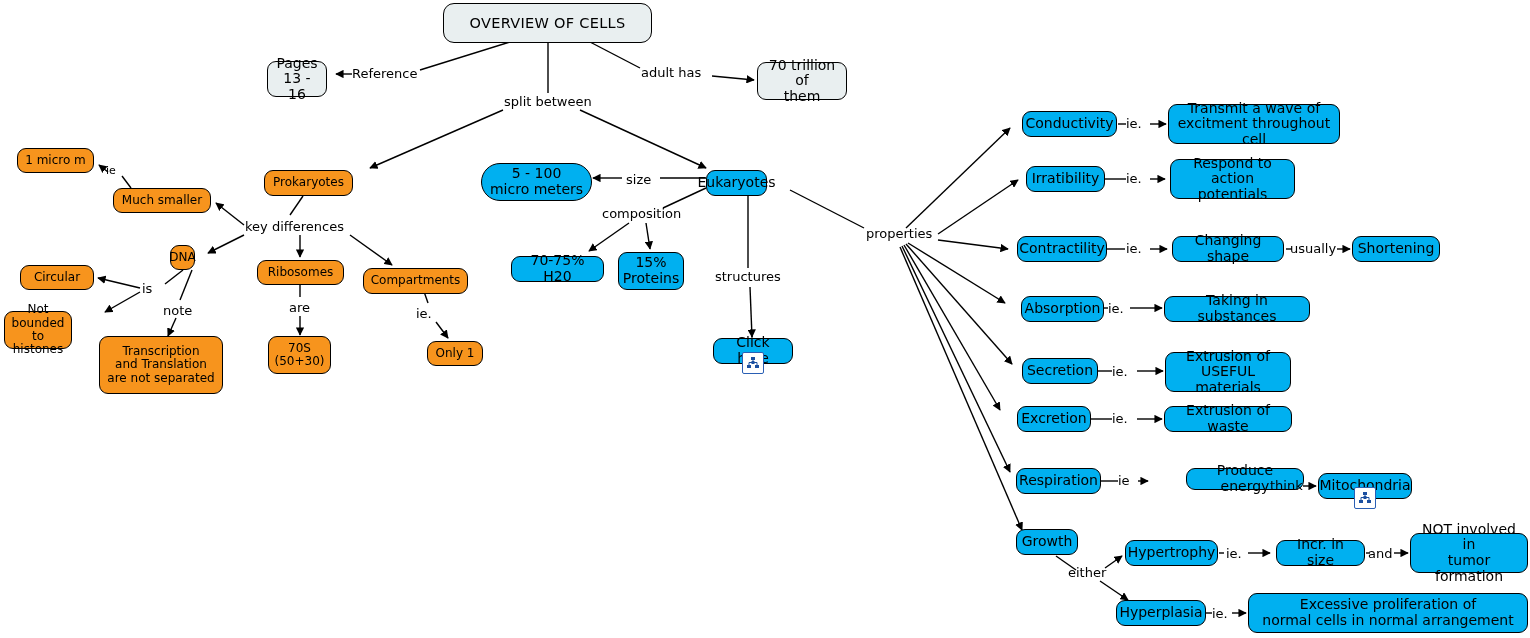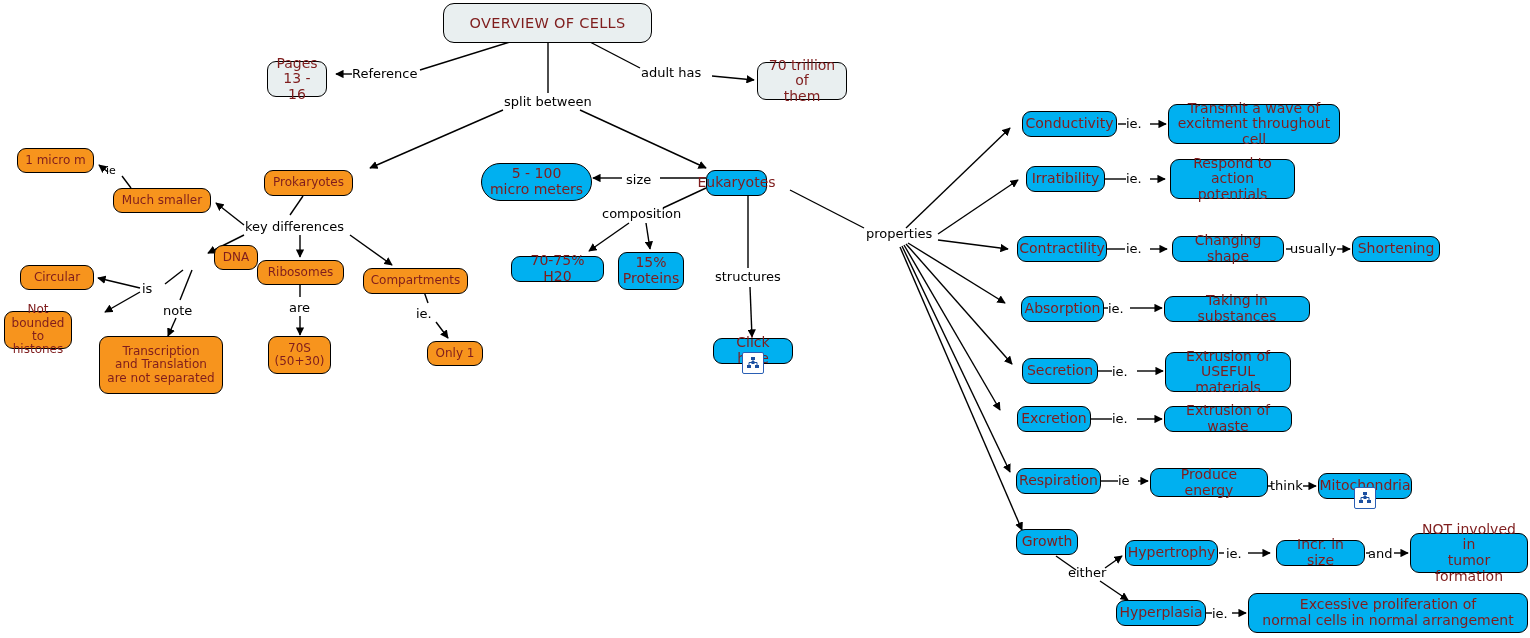--- a/index.html
+++ b/index.html
@@ -29,21 +29,21 @@
   .node {
     position: absolute;
     box-sizing: border-box;
     border: 1.6px solid #000000;
     border-radius: 9px;
     display: flex;
     align-items: center;
     justify-content: center;
     text-align: center;
     line-height: 1.12;
-    color: #7f1d1d;
+    color: #000000;
     padding: 2px 7px;
     white-space: pre-line;
   }
   .node.root {
     background: #e9eff0;
     border-radius: 11px;
     font-size: 14.5px;
     letter-spacing: .3px;
   }
   .node.gray {
@@ -211,21 +211,21 @@
 them</div>
 
   <div class="node orange" style="left:264px; top:170px; width:89px; height:26px;">Prokaryotes</div>
 
   <div class="node blue" style="left:706px; top:170px; width:61px; height:26px;">Eukaryotes</div>
 
   <div class="node orange" style="left:17px; top:148px; width:77px; height:25px;">1 micro m</div>
 
   <div class="node orange" style="left:113px; top:188px; width:98px; height:25px;">Much smaller</div>
 
-  <div class="node orange" style="left:170px; top:245px; width:44px; height:25px;margin-left:44px;">DNA</div>
+  <div class="node orange" style="left:170px; top:245px; width:25px; height:25px;">DNA</div>
 
   <div class="node orange" style="left:20px; top:265px; width:74px; height:25px;">Circular</div>
 
   <div class="node orange" style="left:4px; top:311px; width:68px; height:38px;">Not bounded
 to histones</div>
 
   <div class="node orange" style="left:99px; top:336px; width:124px; height:58px;">Transcription
 and Translation
 are not separated</div>
 
@@ -283,21 +283,21 @@
 
   <div class="node blue" style="left:1165px; top:352px; width:126px; height:40px;">Extrusion of
 USEFUL materials</div>
 
   <div class="node blue" style="left:1017px; top:406px; width:74px; height:26px;">Excretion</div>
 
   <div class="node blue" style="left:1164px; top:406px; width:128px; height:26px;">Extrusion of waste</div>
 
   <div class="node blue" style="left:1016px; top:468px; width:85px; height:26px;">Respiration</div>
 
-  <div class="node blue" style="left:1150px; top:468px; width:118px; height:29px;border-radius:9px;">Produce energy</div>
+  <div class="node blue" style="left:1186px; top:468px; width:118px; height:22px;border-radius:9px;">Produce energy</div>
 
   <div class="node blue" style="left:1318px; top:473px; width:94px; height:26px;">
     <span>Mitochondria</span>
     <span class="node-icon">
       <svg width="14" height="14" viewBox="0 0 14 14">
         <rect x="5" y="1" width="4" height="3" fill="#1b4fa0"></rect>
         <rect x="1" y="9" width="4" height="3" fill="#1b4fa0"></rect>
         <rect x="9" y="9" width="4" height="3" fill="#1b4fa0"></rect>
         <rect x="5.5" y="5" width="3" height="3" fill="#1b4fa0"></rect>
         <path d="M7 4 L7 5 M3 9 L3 6.5 L11 6.5 L11 9" stroke="#1b4fa0" stroke-width="1" fill="none"></path>

